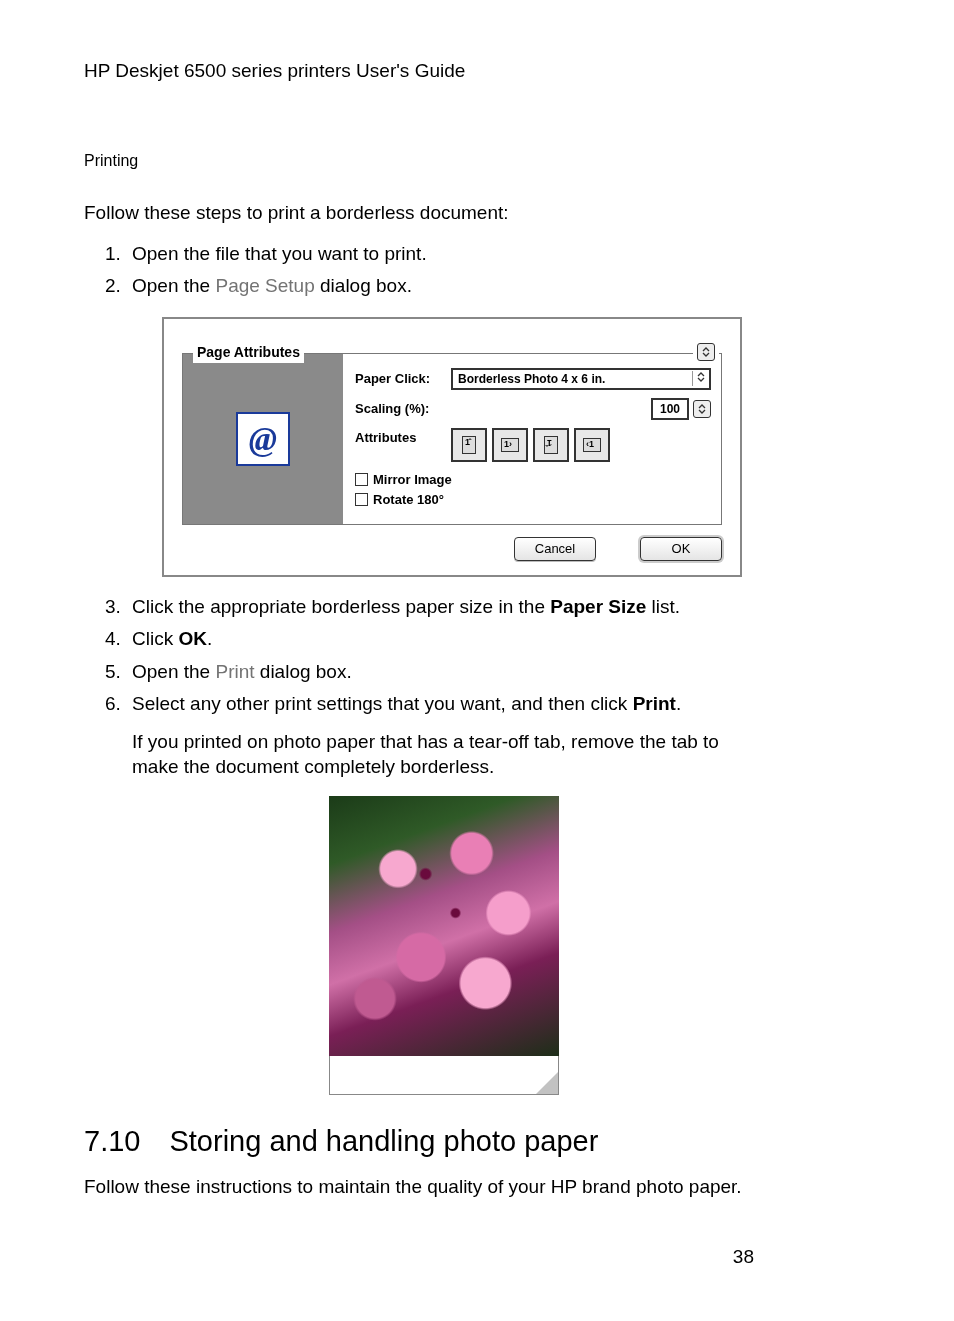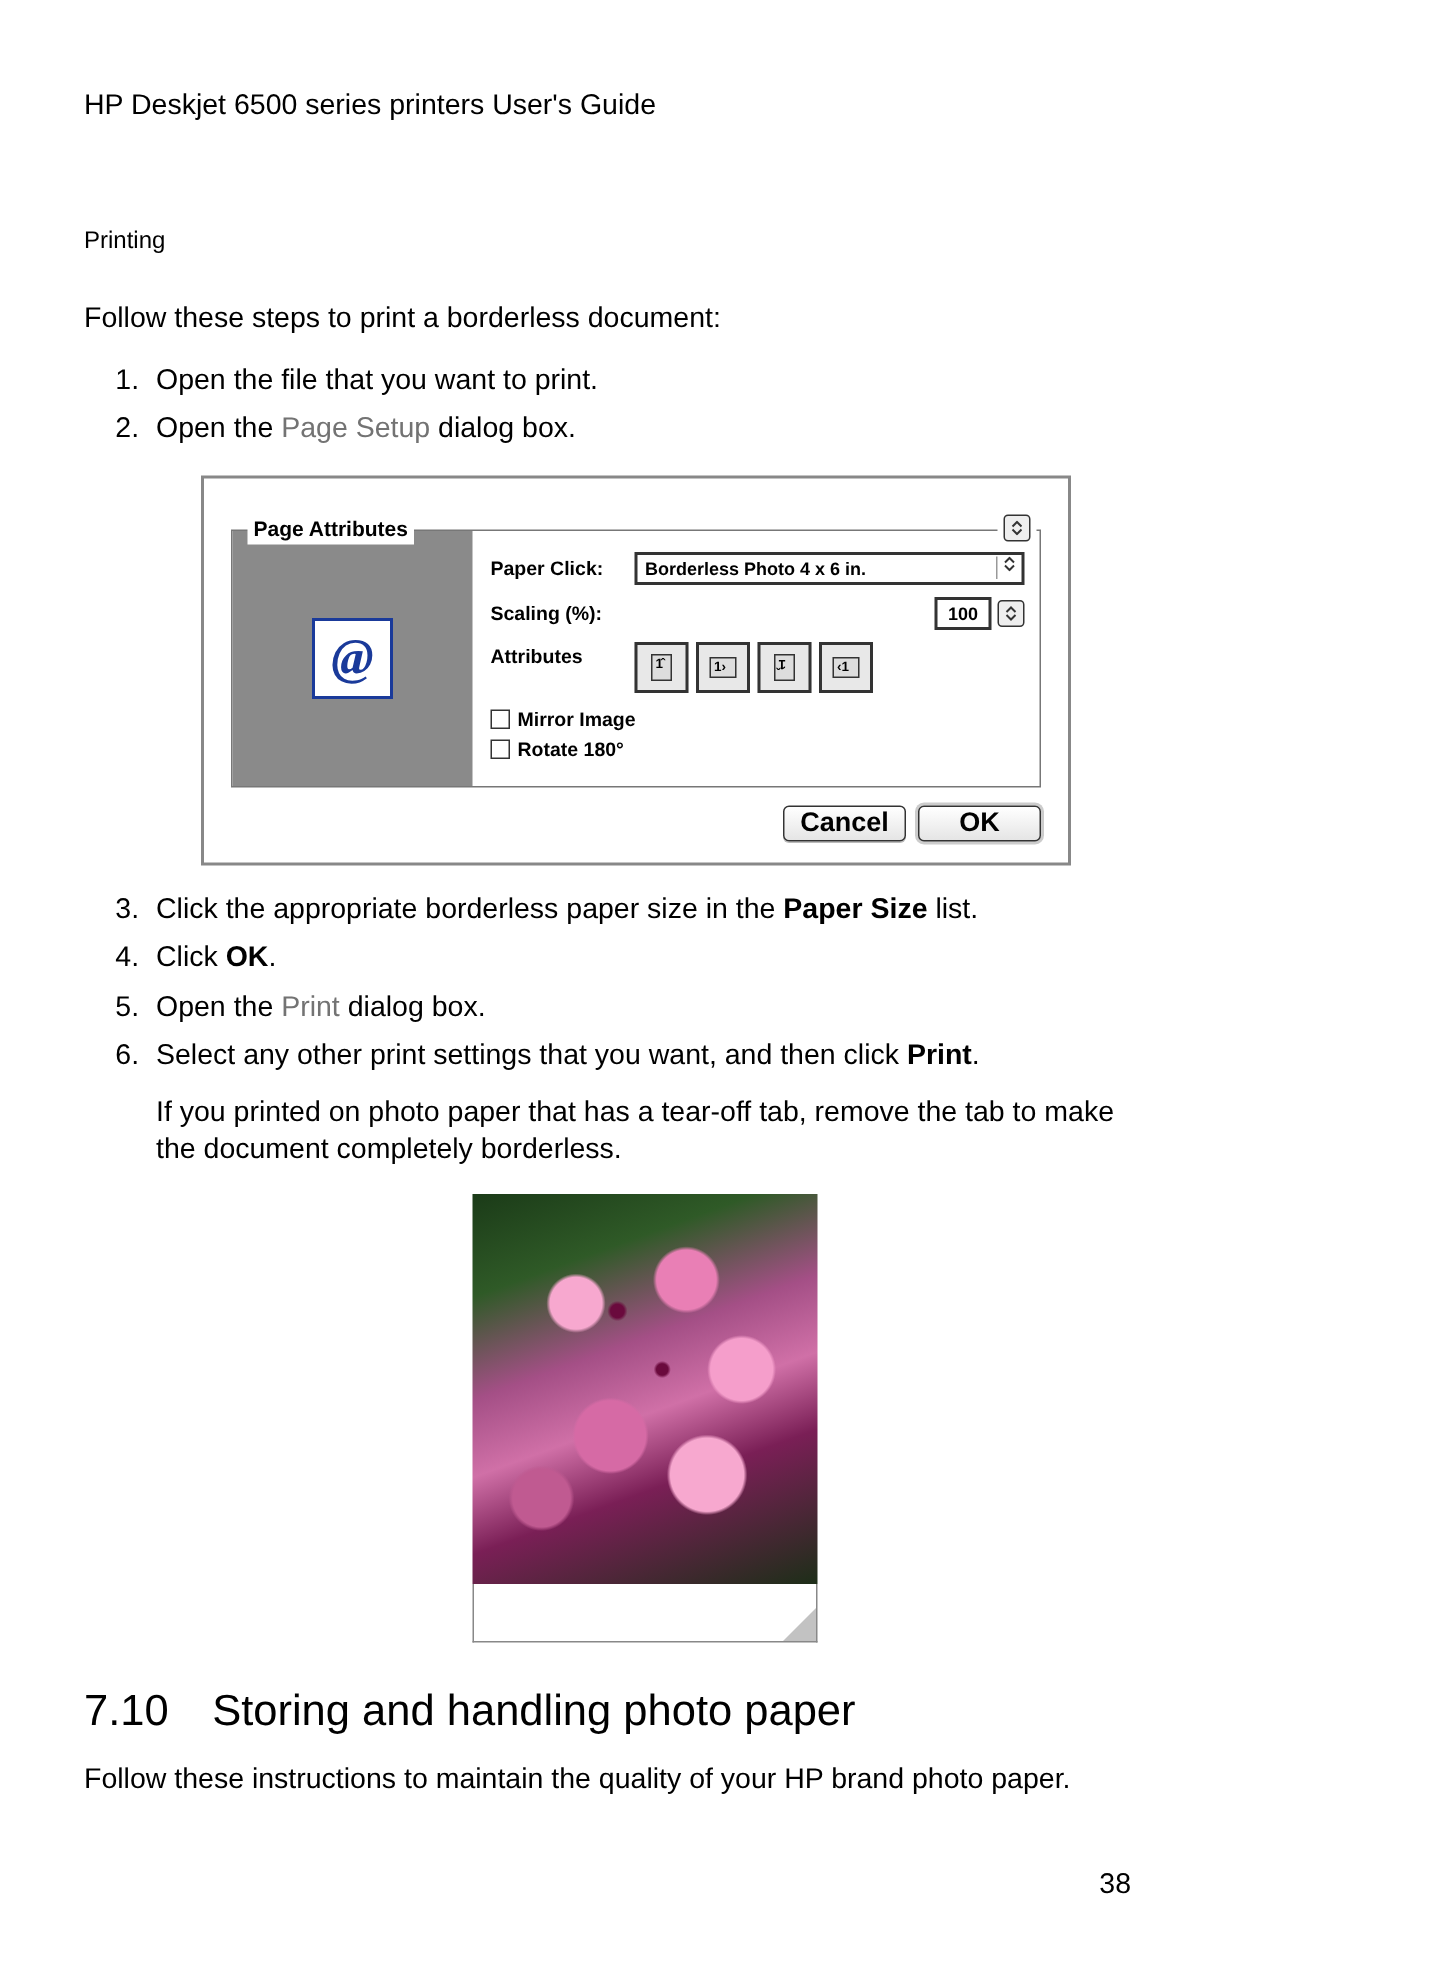--- a/index.html
+++ b/index.html
@@ -4,21 +4,21 @@
 <style>
   body {
     margin: 0;
     padding: 0;
     font-family: Arial, Helvetica, sans-serif;
     background: #fff;
     color: #000;
     width: 954px;
   }
   .page {
-    padding: 60px 110px 40px 56px;
+    padding: 60px 110px 40px 84px;
     box-sizing: border-box;
     width: 866px;
   }
   .doc-title {
     font-size: 19px;
     margin-bottom: 70px;
   }
   .section-heading {
     font-size: 16px;
     font-weight: normal;
@@ -227,26 +227,27 @@
     gap: 8px;
     padding: 0 18px 14px 18px;
     margin-top: 4px;
   }
   .mac-btn {
     border: 1.5px solid #333;
     border-radius: 4px;
     background: linear-gradient(#fff, #e5e5e5);
     min-width: 80px;
     height: 22px;
-    font-size: 18px;
-    font-weight: bold;
+    font-size: 13px;
+    font-weight: normal;
     display: inline-flex;
     align-items: center;
     justify-content: center;
     box-shadow: 0 1px 0 #bbb;
+    margin-left: 36px;
   }
   .mac-btn.default {
     box-shadow: 0 0 0 2px #ccc, 0 1px 0 #bbb;
   }
   .photo-block {
     display: flex;
     justify-content: center;
     margin: 16px 0 26px 0;
   }
   .photo-frame {

